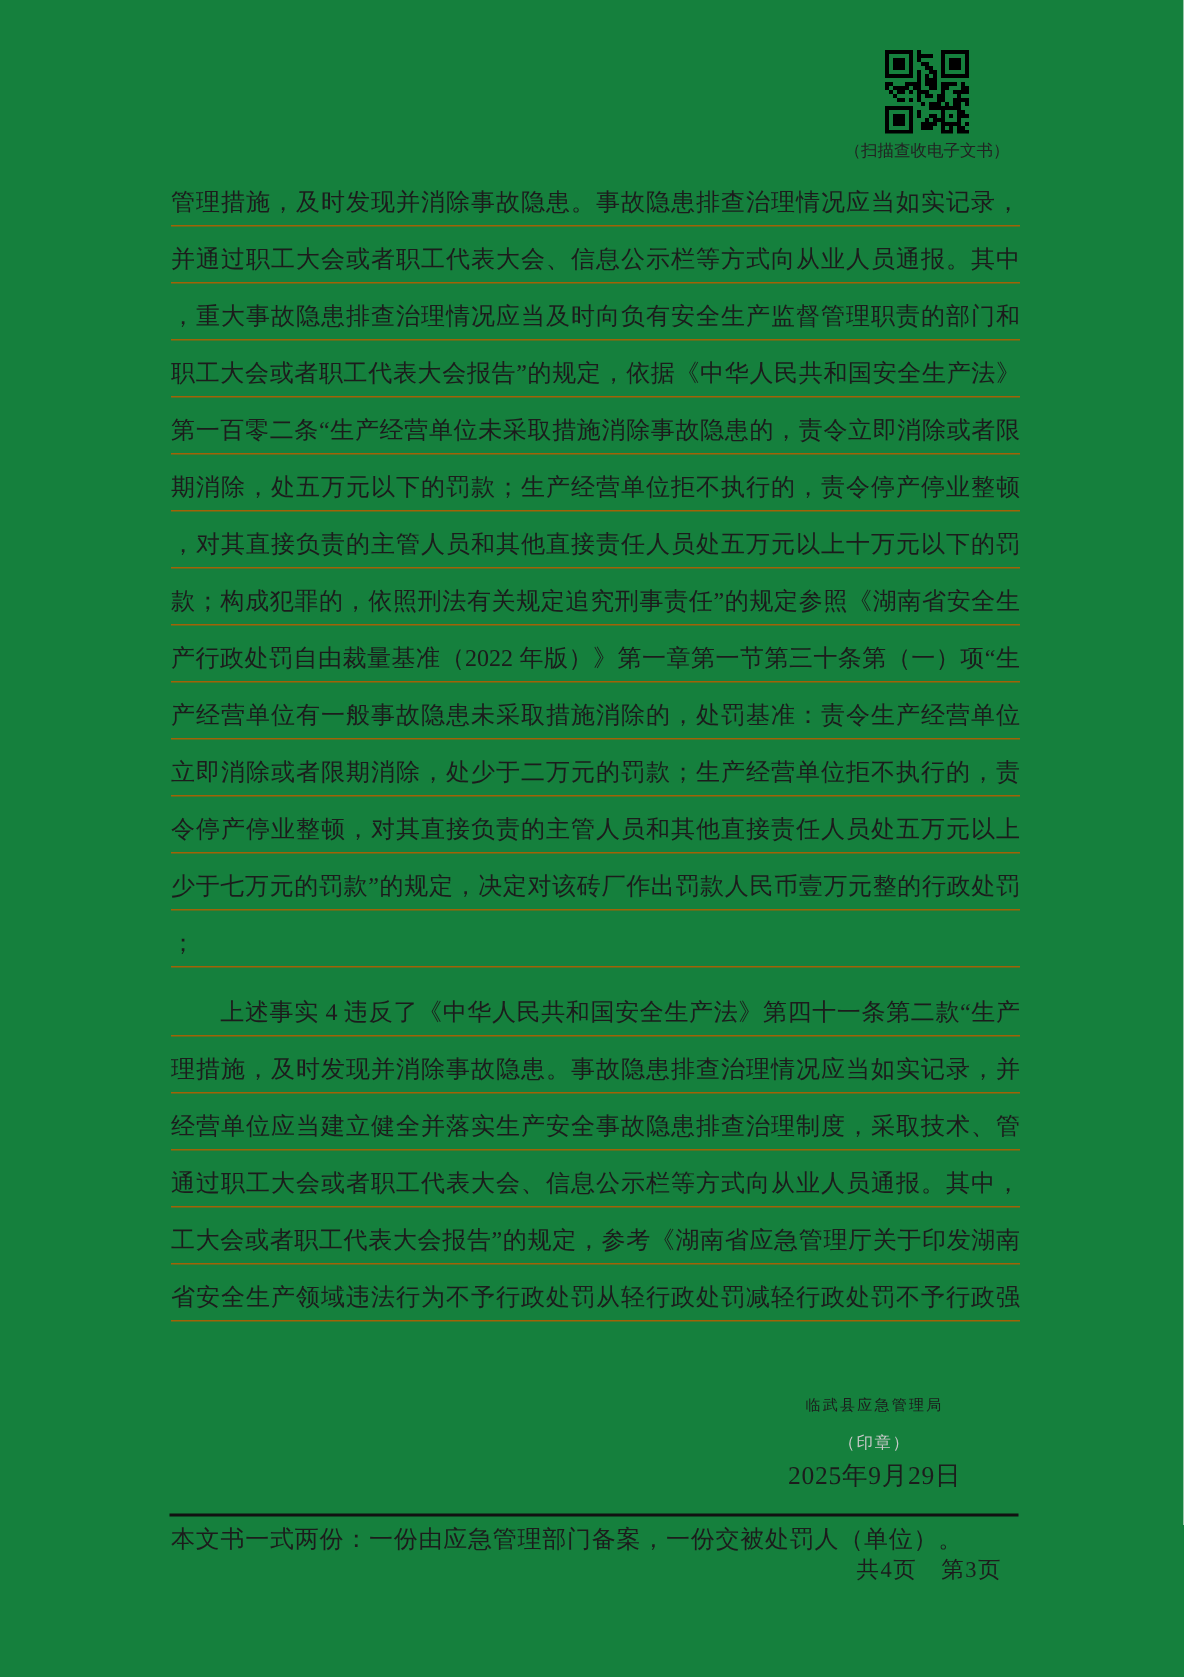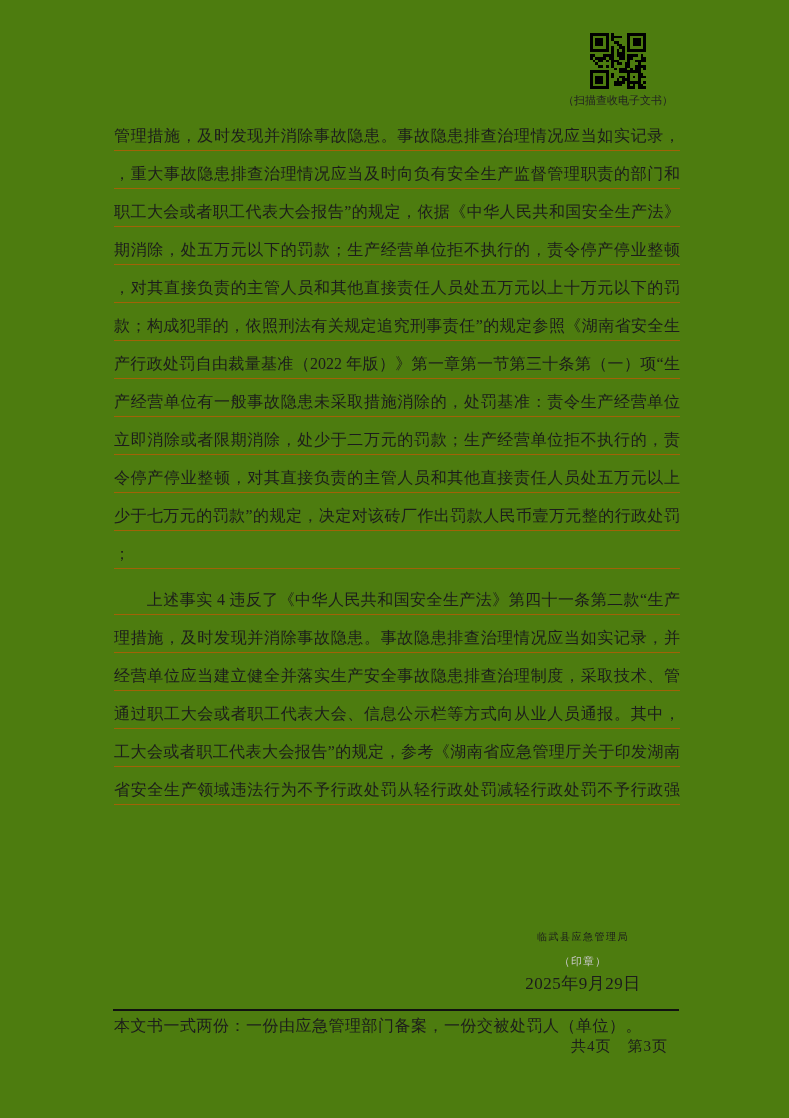--- a/index.html
+++ b/index.html
@@ -1,19 +1,19 @@
 <!DOCTYPE html>
 <html><head>
 <meta charset="utf-8">
 <style>
   html,body{margin:0;padding:0;background:#ffffff;}
   .page{
     position:relative;
     width:789px;height:1118px;
-    background:#4d7c0f;
+    background:#15803d;
     font-family:"Liberation Serif","DejaVu Serif",serif;
     color:#1c1c1c;
     overflow:hidden;
   }
   
   .qr-block{position:absolute;top:33px;left:558px;width:120px;text-align:center;}
   .qr{width:56px;height:56px;margin:0 auto;}
   .qr svg{display:block;}
   .qr-caption{margin-top:4px;font-size:11px;letter-spacing:0px;color:#222;white-space:nowrap;}
 
@@ -284,22 +284,24 @@
           <rect x="19" y="20" width="1" height="1"></rect>
           <rect x="20" y="20" width="1" height="1"></rect>
         </svg>
       </div>
     <div class="qr-caption">（扫描查收电子文书）</div>
   </div>
 
   <div class="body" id="body-lines">
       <div class="para">
         <div class="line">管理措施，及时发现并消除事故隐患。事故隐患排查治理情况应当如实记录，</div>
+        <div class="line">并通过职工大会或者职工代表大会、信息公示栏等方式向从业人员通报。其中</div>
         <div class="line">，重大事故隐患排查治理情况应当及时向负有安全生产监督管理职责的部门和</div>
         <div class="line">职工大会或者职工代表大会报告”的规定，依据《中华人民共和国安全生产法》</div>
+        <div class="line">第一百零二条“生产经营单位未采取措施消除事故隐患的，责令立即消除或者限</div>
         <div class="line">期消除，处五万元以下的罚款；生产经营单位拒不执行的，责令停产停业整顿</div>
         <div class="line">，对其直接负责的主管人员和其他直接责任人员处五万元以上十万元以下的罚</div>
         <div class="line">款；构成犯罪的，依照刑法有关规定追究刑事责任”的规定参照《湖南省安全生</div>
         <div class="line">产行政处罚自由裁量基准（2022 年版）》第一章第一节第三十条第（一）项“生</div>
         <div class="line">产经营单位有一般事故隐患未采取措施消除的，处罚基准：责令生产经营单位</div>
         <div class="line">立即消除或者限期消除，处少于二万元的罚款；生产经营单位拒不执行的，责</div>
         <div class="line">令停产停业整顿，对其直接负责的主管人员和其他直接责任人员处五万元以上</div>
         <div class="line">少于七万元的罚款”的规定，决定对该砖厂作出罚款人民币壹万元整的行政处罚</div>
         <div class="line">；</div>
       </div>

